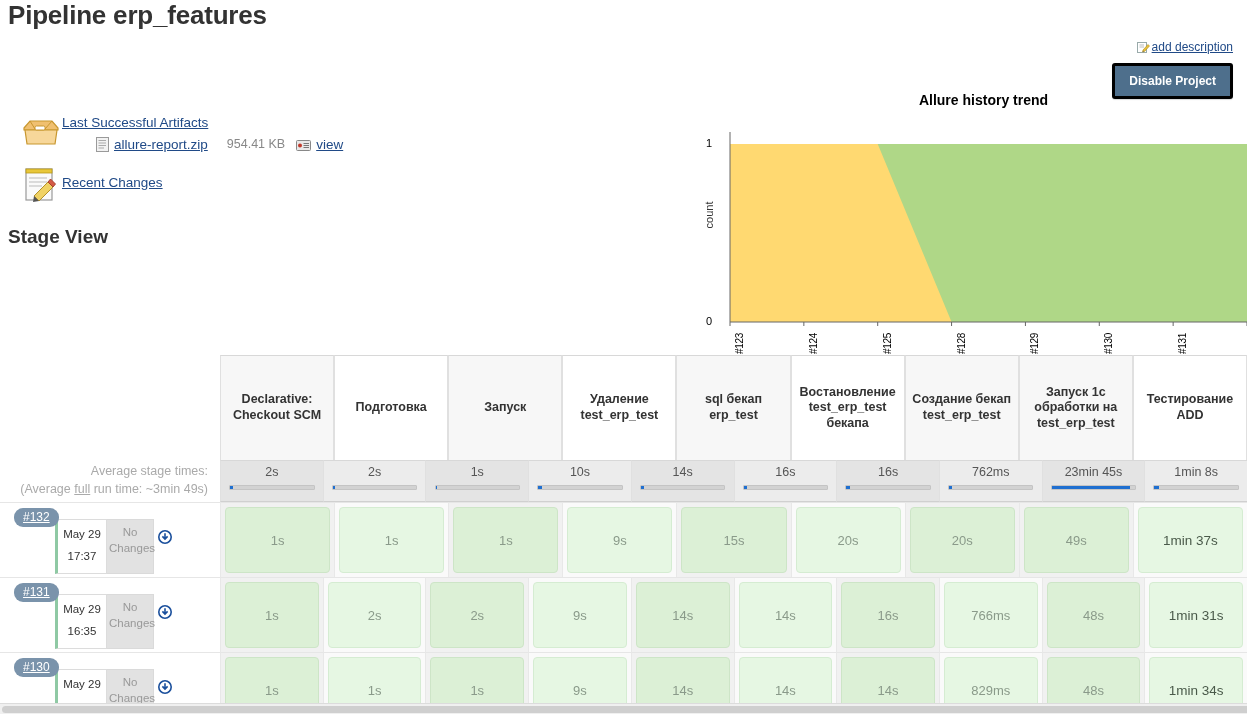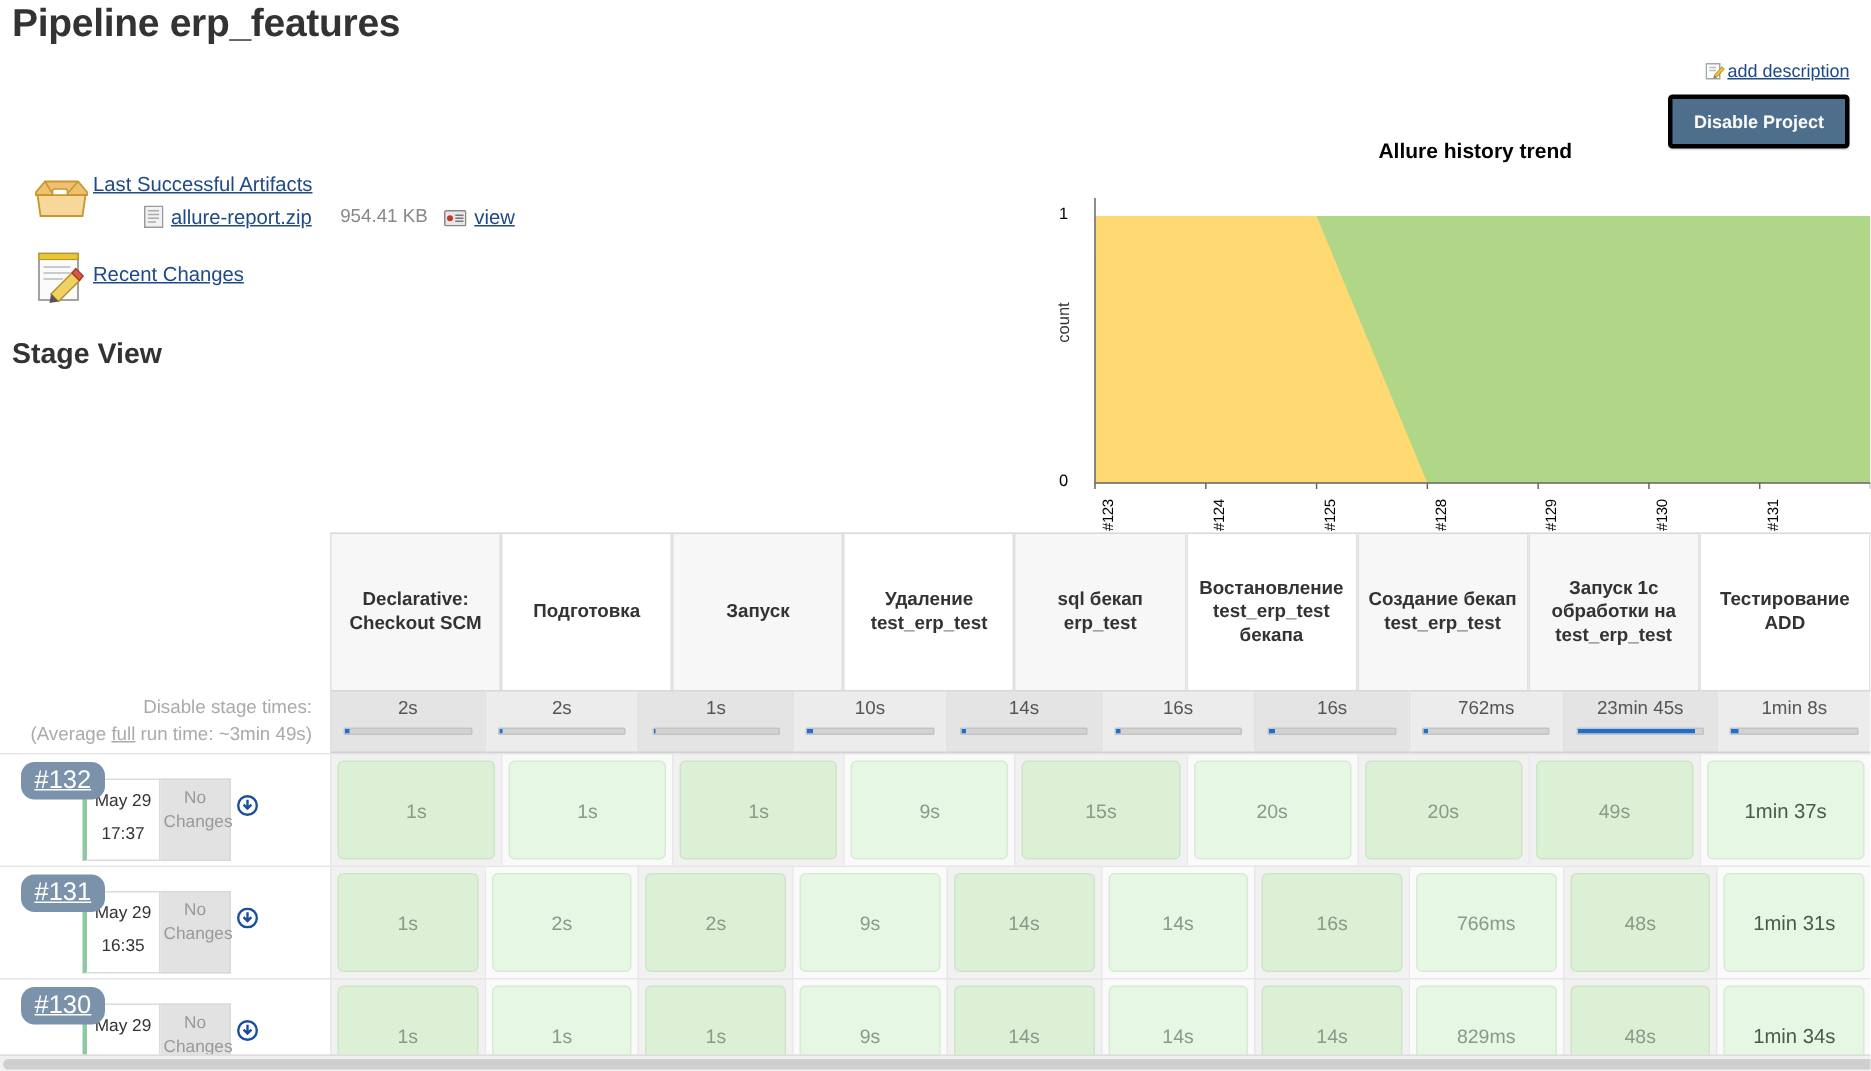--- a/index.html
+++ b/index.html
@@ -112,21 +112,21 @@
   }
   .avg-label u { text-decoration: underline; }
 
   
   .build-row-left {
     height: 75px; position: relative;
     border-top: 1px solid #e6e6e6;
   }
   .build-badge {
     position: absolute; left: 14px; top: 5px;
-    background: #7a93ab; color: #fff; font-size: 17px;
+    background: #7a93ab; color: #fff; font-size: 12px;
     padding: 2px 9px 3px; border-radius: 9px;
     text-decoration: underline; cursor: pointer; z-index: 3;
   }
   .build-inner { position: absolute; left: 26px; top: 16px; display: flex; }
   .date-box {
     background: #fff; border: 1px solid #dcdcdc; border-left: 3px solid #8fc9a4;
     width: 52px; text-align: center; padding: 4px 2px 5px;
     font-size: 11.5px; color: #333; line-height: 1.9; margin-left: 29px;
   }
   .nochanges-box {
@@ -303,21 +303,21 @@
             <div class="hdr-cell alt">Запуск 1с обработки на test_erp_test</div>
           </div>
           <div class="st-col">
             <div class="hdr-cell">Тестирование ADD</div>
           </div>
         </div>
     </div>
 
     <div class="st-row">
       <div class="st-left avg-label">
-        <div>Disable stage times:</div>
+        <div>Average stage times:</div>
         <div><span>(Average </span><u>full</u><span> run time: ~3min 49s)</span></div>
       </div>
       <div class="st-cols" id="avg-cols">
           <div class="st-col">
             <div class="avg-cell alt">
               <div class="avg-time">2s</div>
               <div class="bar-track">
                 <div class="bar-fill" style="width: 3%;"></div>
               </div>
             </div>

